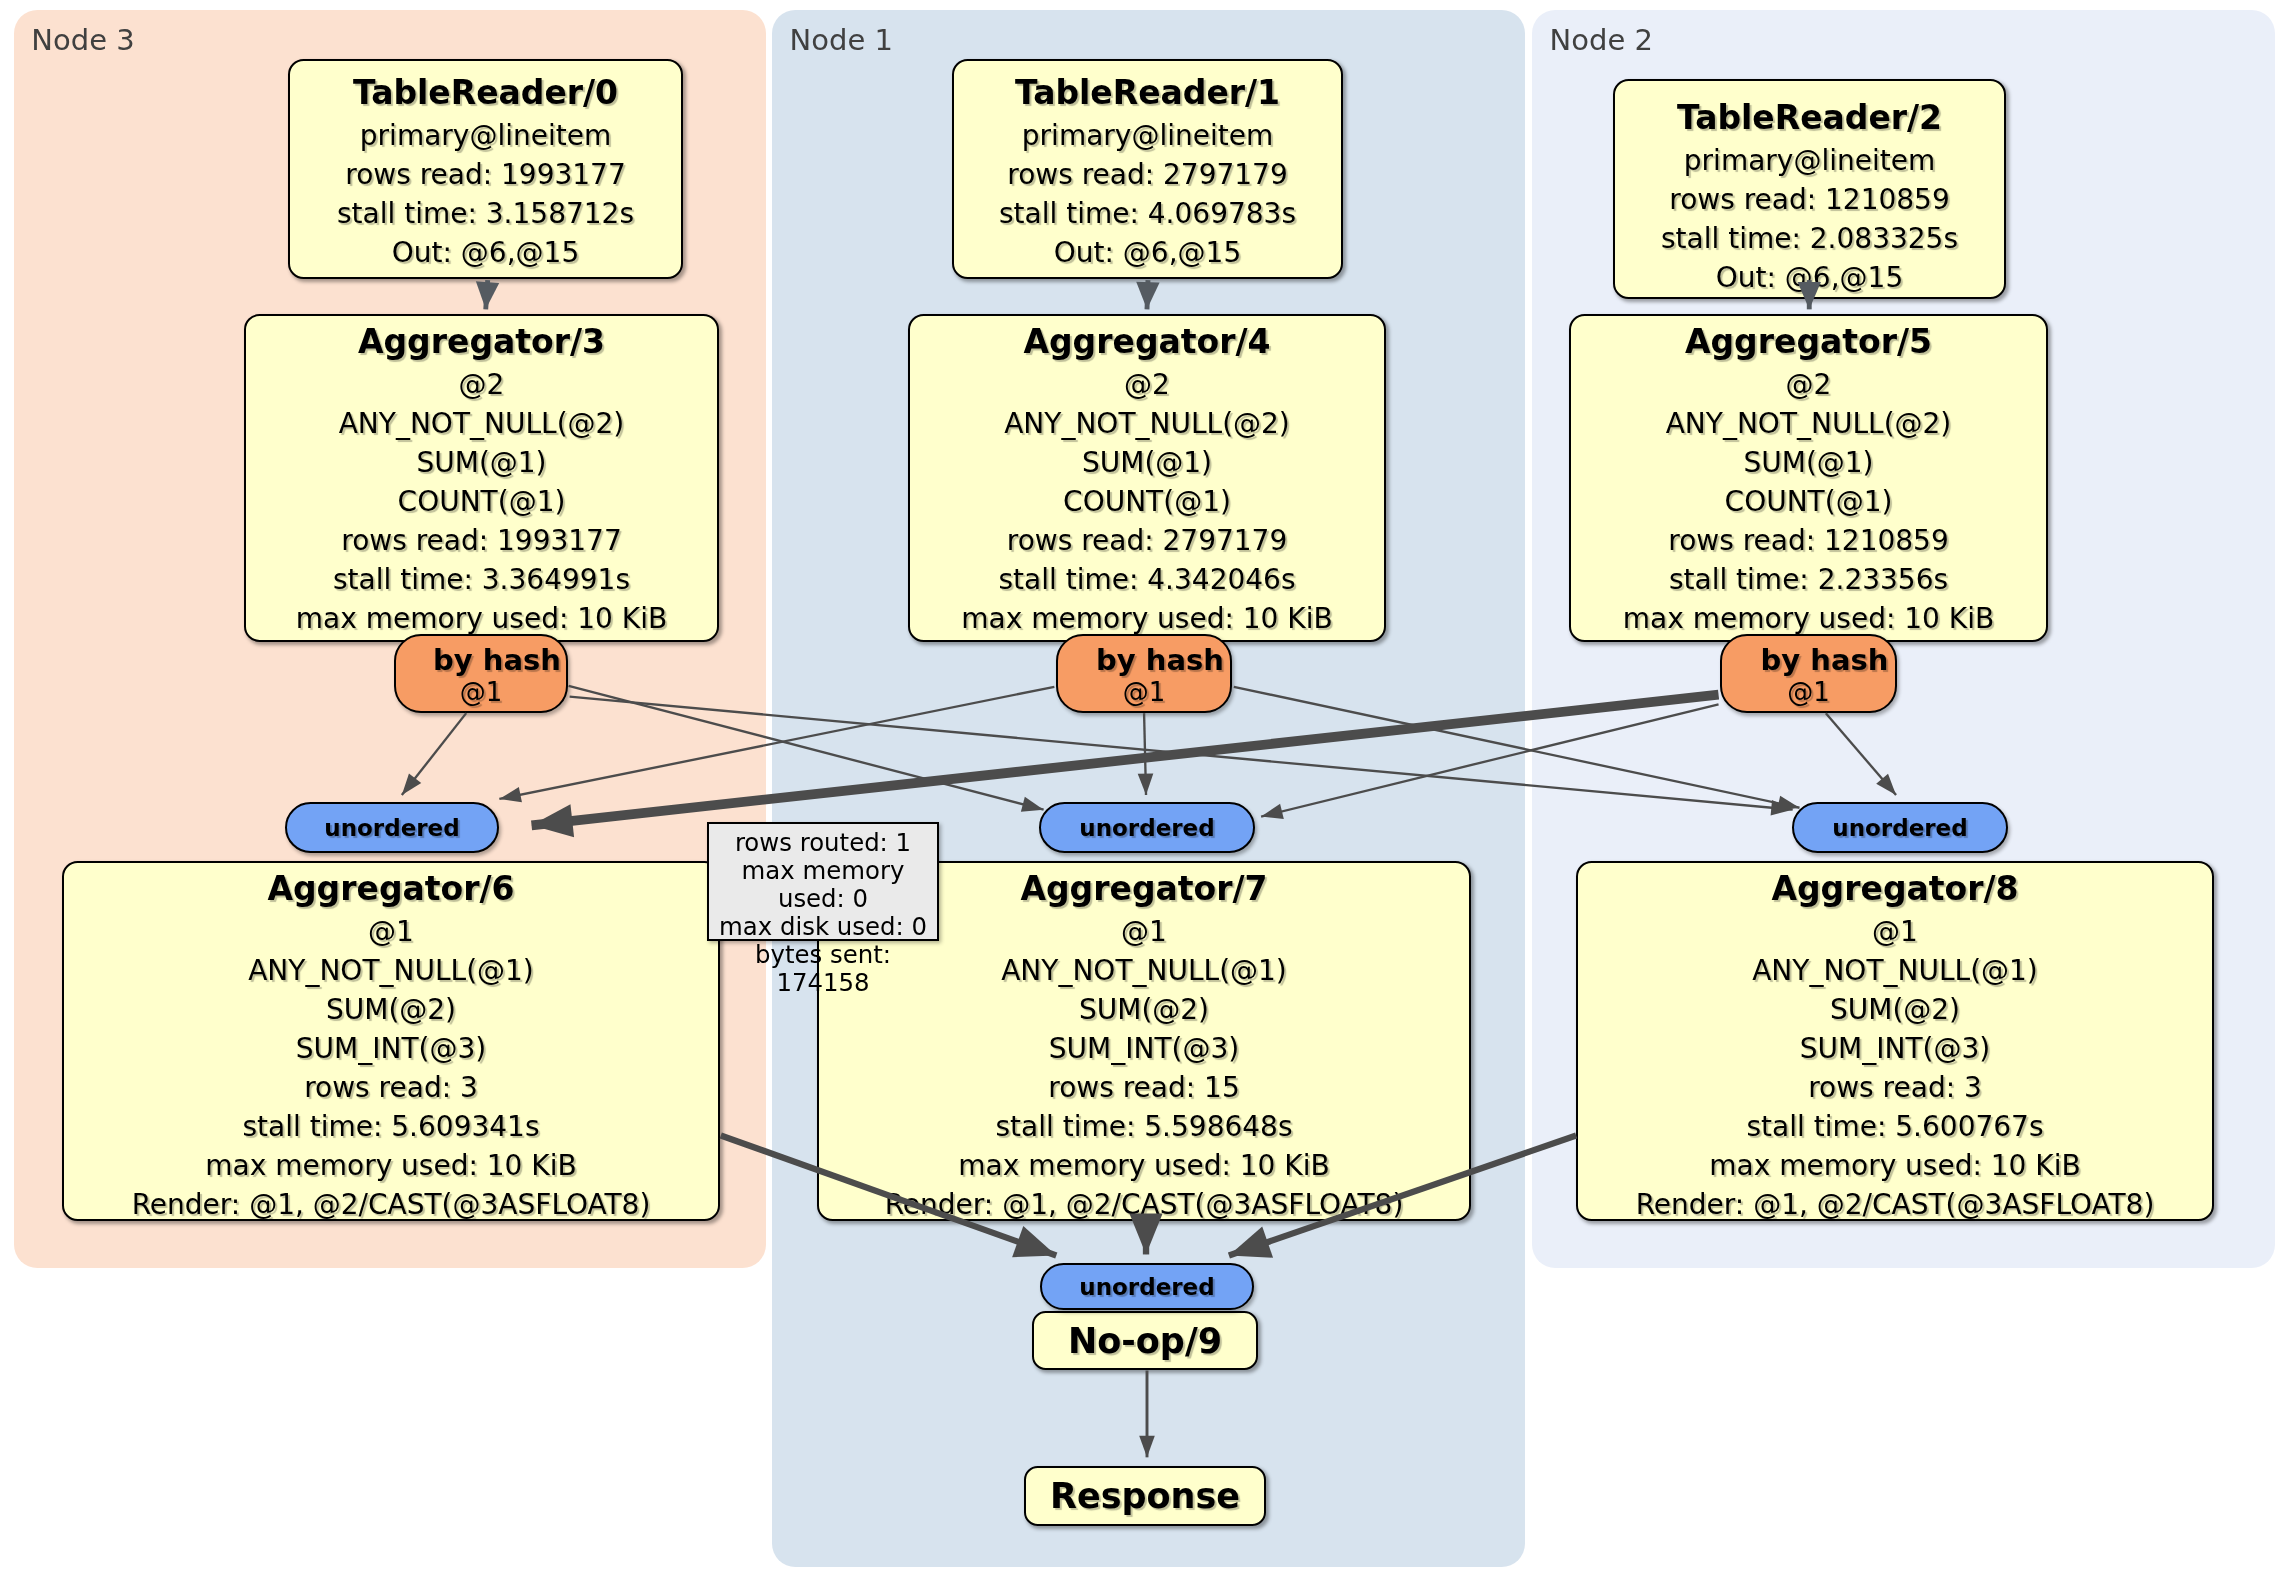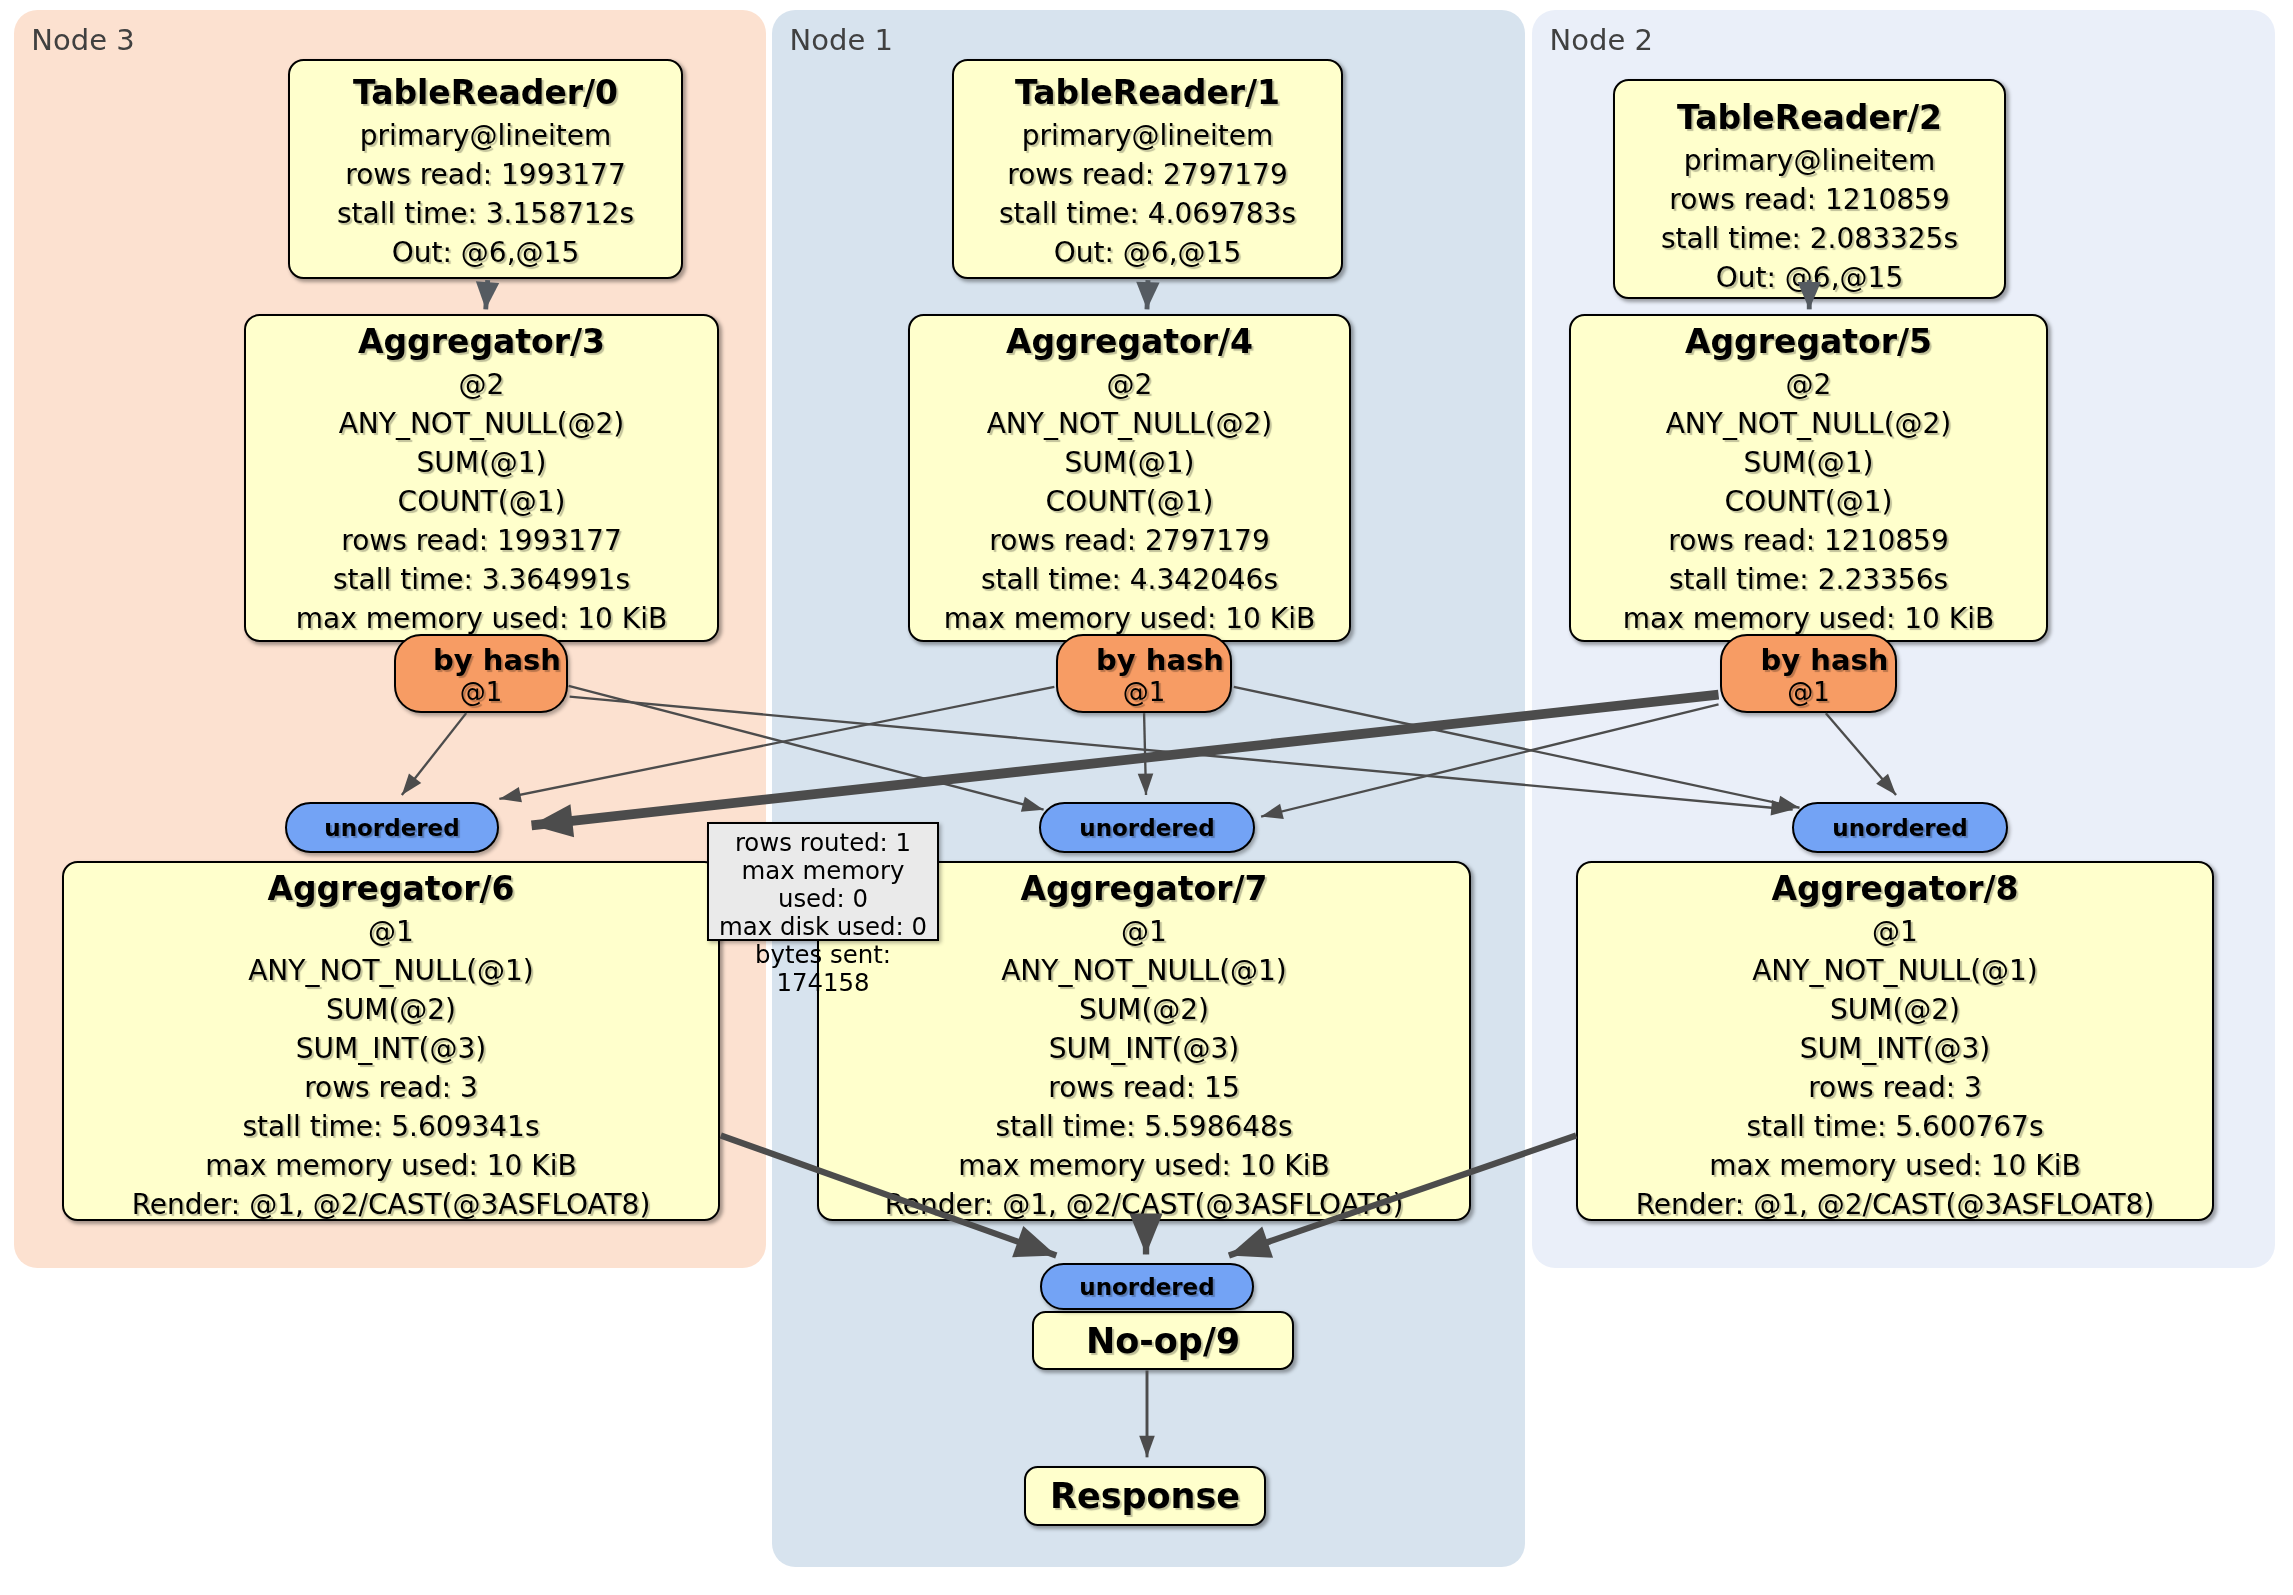--- a/index.html
+++ b/index.html
@@ -86,21 +86,21 @@
   <div class="nbox" style="left:244px;top:314px;width:475px;height:328px;padding-top:2px;">
     <div class="title">Aggregator/3</div>
     <div>@2</div>
     <div>ANY_NOT_NULL(@2)</div>
     <div>SUM(@1)</div>
     <div>COUNT(@1)</div>
     <div>rows read: 1993177</div>
     <div>stall time: 3.364991s</div>
     <div>max memory used: 10 KiB</div>
   </div>
-  <div class="nbox" style="left:908px;top:314px;width:443px;height:328px;padding-top:2px;">
+  <div class="nbox" style="left:908px;top:314px;width:478px;height:328px;padding-top:2px;">
     <div class="title">Aggregator/4</div>
     <div>@2</div>
     <div>ANY_NOT_NULL(@2)</div>
     <div>SUM(@1)</div>
     <div>COUNT(@1)</div>
     <div>rows read: 2797179</div>
     <div>stall time: 4.342046s</div>
     <div>max memory used: 10 KiB</div>
   </div>
   <div class="nbox" style="left:1569px;top:314px;width:479px;height:328px;padding-top:2px;">
@@ -167,21 +167,21 @@
     <div>SUM_INT(@3)</div>
     <div>rows read: 3</div>
     <div>stall time: 5.600767s</div>
     <div>max memory used: 10 KiB</div>
     <div>Render: @1, @2/CAST(@3ASFLOAT8)</div>
   </div>
 
   <div class="stream" style="left:1040px;top:1263px;width:214px;height:47px;">
     <span>unordered</span>
   </div>
-  <div class="leafbox" style="left:1032px;top:1311px;width:262px;height:59px;">
+  <div class="leafbox" style="left:1032px;top:1311px;width:226px;height:59px;">
     <span>No-op/9</span>
   </div>
   <div class="leafbox" style="left:1024px;top:1466px;width:242px;height:60px;">
     <span>Response</span>
   </div>
 
   <svg id="edges" viewBox="0 0 2352 1636" xmlns="http://www.w3.org/2000/svg">
     <defs>
       <marker id="ah-s" markerUnits="userSpaceOnUse" markerWidth="26" markerHeight="20" refX="24" refY="10" orient="auto">
         <path d="M2,2 L24,10 L2,18 z" fill="#4c4c4c"></path>

